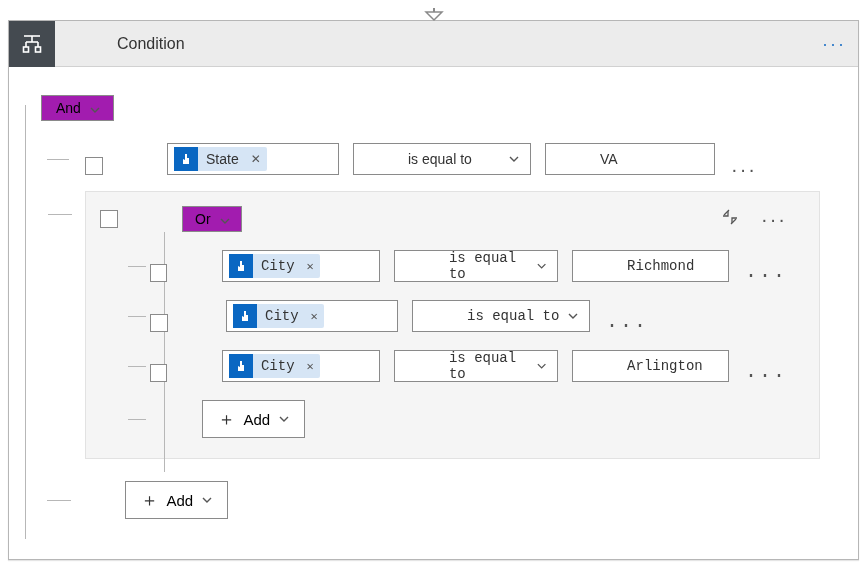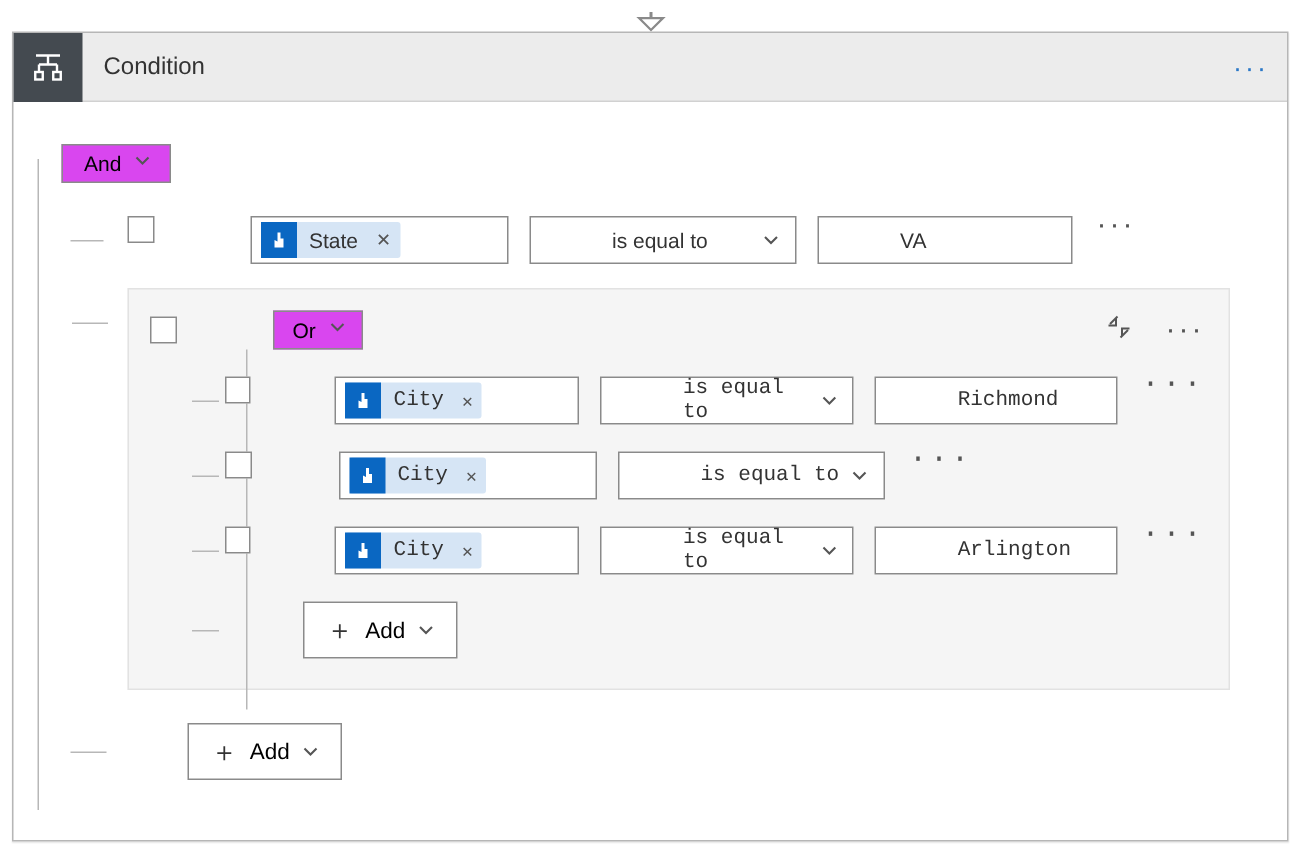--- a/index.html
+++ b/index.html
@@ -27,43 +27,44 @@
     height: 46px;
     background: #444a50;
     display: flex;
     align-items: center;
     justify-content: center;
   }
   .header-title {
     padding-left: 14px;
     font-size: 16px;
     color: #333;
+    margin-left: 48px;
   }
   .header-menu-icon {
     position: absolute;
     right: 12px;
     top: 0;
     height: 46px;
     display: flex;
     align-items: center;
     cursor: pointer;
     color: #2a77c7;
     font-size: 18px;
     letter-spacing: 2px;
   }
   .card-body {
     padding: 28px 38px 40px 38px;
     position: relative;
   }
   .combiner-select {
     display: inline-flex;
-    align-items: flex-start;
+    align-items: flex-end;
     gap: 8px;
     border: 1px solid #8a8a8a;
-    background: #d946ef;
+    background: #a21caf;
     padding: 4px 12px 4px 14px;
     font-size: 14px;
     cursor: pointer;
   }
   .combiner-select.or { padding: 4px 10px 4px 12px; }
   .chev {
     width: 12px; height: 12px;
     display: inline-block;
   }
   .row-checkbox {
@@ -111,28 +112,28 @@
   .ellipsis {
     font-size: 20px;
     color: #555;
     letter-spacing: 2px;
     cursor: pointer;
     line-height: 12px;
     padding: 0 2px;
   }
   .row {
     display: flex;
-    align-items: flex-start;
+    align-items: flex-end;
     gap: 14px;
     position: relative;
   }
   .nested-group {
     background: #f5f5f5;
     border: 1px solid #e2e2e2;
-    padding: 14px 14px 20px 14px;
+    padding: 14px 30px 20px 14px;
     margin-top: 16px;
     margin-left: 38px;
     position: relative;
   }
   .nested-header {
     display: flex;
     align-items: center;
     gap: 14px;
   }
   .collapse-icon { cursor: pointer; }

